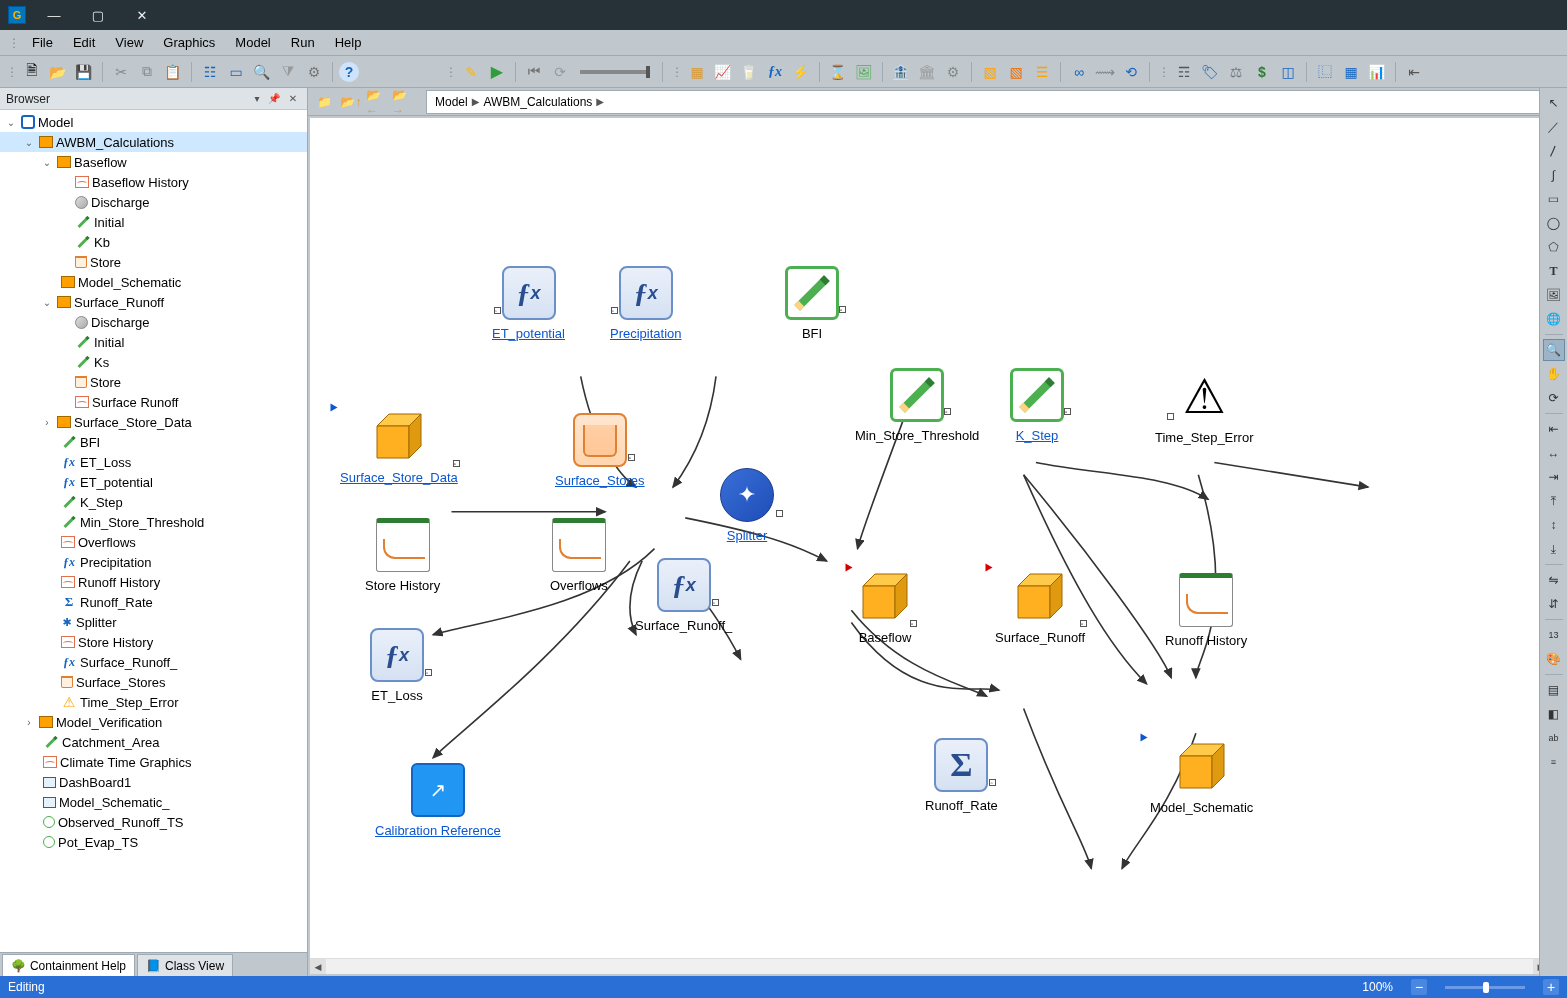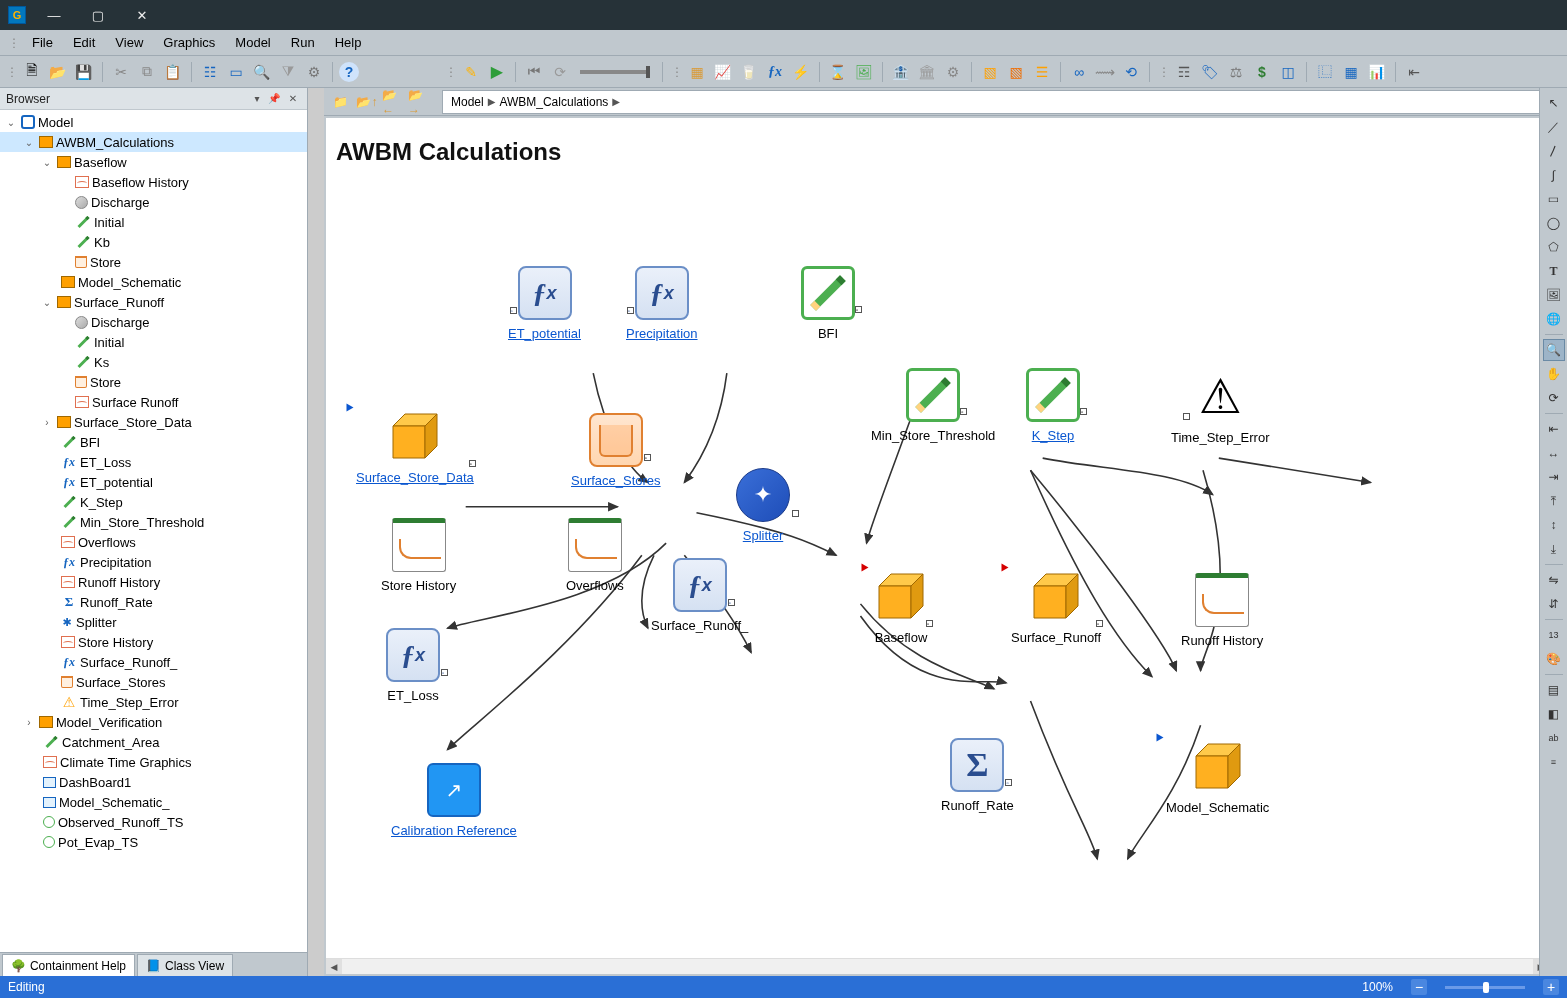--- a/index.html
+++ b/index.html
@@ -18,21 +18,21 @@
 
 
 .toolbar { height:32px; background:#c0c8ce; display:flex; align-items:center; padding:0 4px; border-bottom:1px solid #9faab3; gap:2px; }
 .toolbar .grip { color:#888; margin:0 2px; letter-spacing:-2px; }
 .toolbar .tbtn { width:24px; height:24px; display:flex; align-items:center; justify-content:center; border-radius:2px; font-size:14px; }
 .toolbar .sep { width:1px; height:20px; background:#9faab3; margin:0 4px; }
 .toolbar .slider { width:70px; height:4px; background:#888; position:relative; margin:0 6px; }
 .toolbar .slider .thumb { position:absolute; right:0; top:-4px; width:4px; height:12px; background:#555; }
 
 
-.main { display:flex; height:calc(998px - 30px - 26px - 32px - 22px);gap:16px; }
+.main { display:flex; height:calc(998px - 30px - 26px - 32px - 22px); }
 
 
 .browser { width:308px; background:#e8ecef; border-right:1px solid #9faab3; display:flex; flex-direction:column; }
 .browser .header { height:22px; background:#dde3e7; border-bottom:1px solid #c0c8ce; display:flex; align-items:center; padding:0 6px; font-size:12px; color:#222; }
 .browser .header .spacer { flex:1; }
 .browser .header .hbtn { width:16px; height:16px; display:flex; align-items:center; justify-content:center; color:#555; margin-left:2px; font-size:10px; }
 .browser .tree { flex:1; overflow:auto; padding:2px 0; background:#fff; }
 .tree-row { display:flex; align-items:center; height:20px; white-space:nowrap; padding-right:4px; }
 .tree-row.sel { background:#cde8ff; }
 .tree-tw { width:14px; text-align:center; color:#666; font-size:10px; cursor:pointer; }
@@ -407,21 +407,20 @@
       <div class="crumb">
         <span class="seg">Model</span>
         <span class="arrow">▶</span>
         <span class="seg">AWBM_Calculations</span>
         <span class="arrow">▶</span>
       </div>
     </div>
     <div class="canvas-scroll">
       <div class="canvas">
 
-        <div class="ctitle">AWBM Calculations</div>
 
         <svg class="arrows" viewBox="0 0 1020 720" preserveAspectRatio="none">
           <defs>
             <marker id="ah" markerWidth="8" markerHeight="8" refX="6" refY="3" orient="auto">
               <path d="M0,0 L7,3 L0,6 Z" fill="#333"></path>
             </marker>
           </defs>
           <g stroke="#333" stroke-width="1.3" fill="none" marker-end="url(#ah)">
             <path d="M220,210 C230,260 250,290 265,300"></path>
             <path d="M330,210 C325,250 310,280 295,300"></path>

